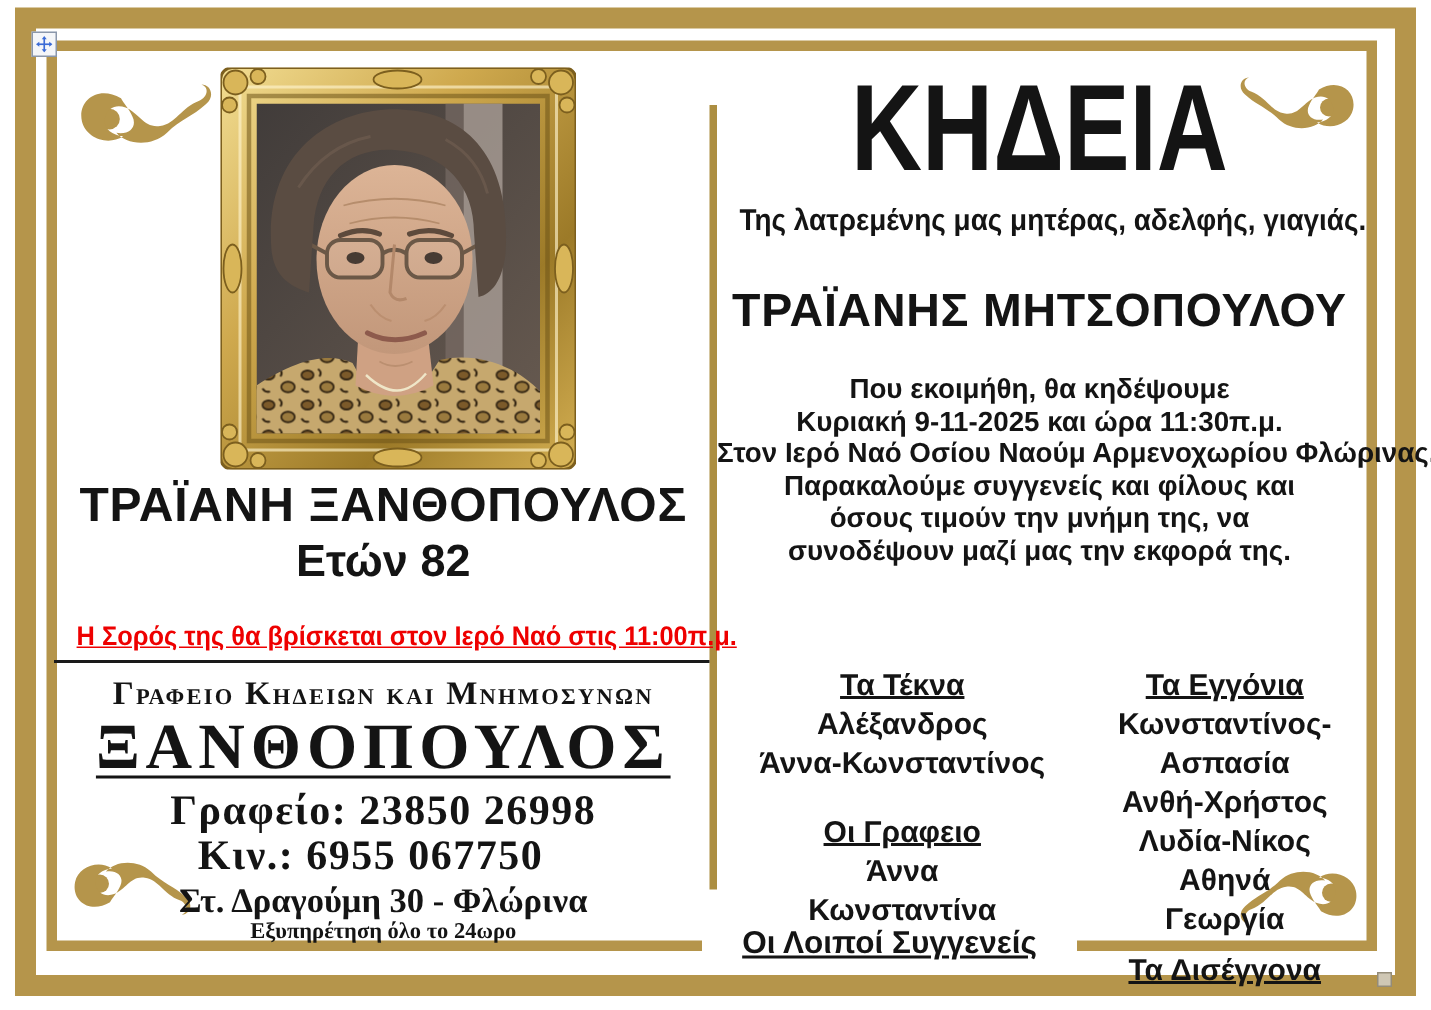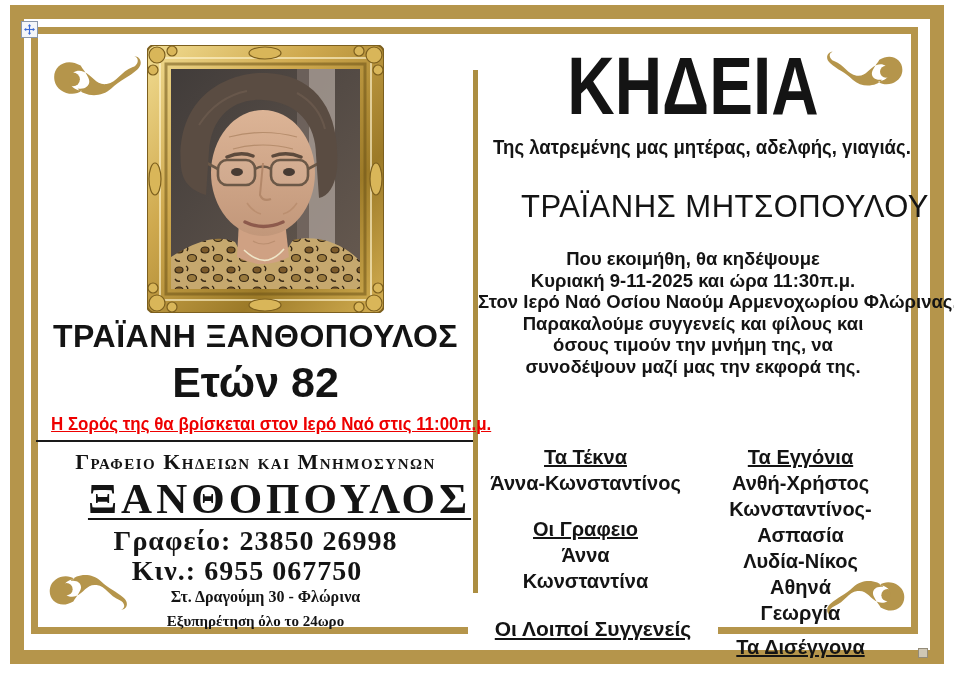--- a/index.html
+++ b/index.html
@@ -21,43 +21,43 @@
   
   .fl{fill:#B5954B;}
   .fl-tl{left:50px;top:47px;width:92px;height:54px;}
   .fl-tr{left:826px;top:42px;width:80px;height:50px;transform:scaleX(-1);}
   .fl-bl{left:46px;top:570px;width:82px;height:48px;transform:scaleY(-1);}
   .fl-br{left:826px;top:576px;width:82px;height:48px;transform:scale(-1,-1);}
 
   
   .photo{left:147px;top:45px;width:237px;height:268px;}
   .name-main{left:38px;top:318px;width:435px;font-size:32px;font-weight:bold;letter-spacing:.5px;}
-  .age-line{left:38px;top:358px;width:435px;font-size:43px;font-weight:bold;}
+  .age-line{left:38px;top:358px;width:435px;font-size:30px;font-weight:bold;}
   .notice-red{left:38px;top:414px;width:435px;font-size:18px;font-weight:bold;color:#EE0000;
               text-decoration:underline;transform:scaleX(.94);transform-origin:center;}
   .rule{left:36px;top:440px;width:437px;height:2px;background:#1a1a1a;}
   .serif{font-family:"Liberation Serif","DejaVu Serif",serif;}
   .fh-tagline{left:38px;top:449px;width:435px;font-size:22px;font-weight:bold;
               font-variant:small-caps;letter-spacing:1.5px;}
   .fh-name{left:38px;top:474px;width:435px;font-size:43px;font-weight:600;letter-spacing:4px;
-           text-decoration:underline;text-underline-offset:5px;text-decoration-thickness:2px;margin-left:24px;}
+           text-decoration:underline;text-underline-offset:5px;text-decoration-thickness:2px;}
   .fh-office{left:38px;top:525px;width:435px;font-size:28px;font-weight:bold;letter-spacing:1px;}
   .fh-mobile{left:38px;top:555px;width:418px;font-size:28px;font-weight:bold;letter-spacing:1px;}
-  .fh-addr{left:48px;top:588px;width:435px;font-size:16px;font-weight:600;text-align:center;}
+  .fh-addr{left:38px;top:588px;width:435px;font-size:23px;font-weight:600;text-align:center;}
   .fh-serv{left:38px;top:613px;width:435px;font-size:15px;font-weight:600;}
 
   
   .title{left:478px;top:38px;width:430px;font-size:82px;line-height:96px;font-weight:bold;
          transform:scaleX(.8);transform-origin:center;}
   .subtitle{left:478px;top:136px;width:430px;font-size:20px;font-weight:bold;
             transform:scaleX(.93);transform-origin:center;}
-  .name-gen{left:478px;top:189px;width:430px;font-size:31px;font-weight:normal;letter-spacing:.5px;margin-left:32px;}
+  .name-gen{left:478px;top:189px;width:430px;font-size:31px;font-weight:bold;letter-spacing:.5px;}
   .details{left:478px;top:248px;width:430px;font-size:18.5px;font-weight:bold;line-height:21.5px;}
   .details div{text-align:center;white-space:nowrap;}
-  .families{left:478px;top:444px;width:430px;display:flex;}
+  .families{left:478px;top:444px;width:430px;display:flex;padding-left:16px;}
   .fam-col{width:215px;font-size:20px;line-height:26px;text-align:center;}
   .fam-heading{font-weight:bold;text-decoration:underline;}
   .fam-name{font-weight:600;}
   .gap2{margin-top:20px;}
   .gap3{margin-top:8px;}
   .footer-box{left:468px;top:617px;width:250px;height:32px;background:#ffffff;
               display:flex;align-items:flex-start;justify-content:center;}
   .footer-text{font-size:21px;font-weight:bold;text-decoration:underline;white-space:nowrap;}
 </style>
 </head>
@@ -198,33 +198,34 @@
     <div>Στον Ιερό Ναό Οσίου Ναούμ Αρμενοχωρίου Φλώρινας.</div>
     <div>Παρακαλούμε  συγγενείς και φίλους και</div>
     <div>όσους τιμούν  την μνήμη της, να</div>
     <div>συνοδέψουν μαζί μας την εκφορά της.</div>
   </div>
 
   <div class="abs families">
     <div class="fam-col">
       <div class="fam-group">
         <div class="fam-heading">Τα Τέκνα</div>
+        <div class="fam-name">Αλέξανδρος</div>
         <div class="fam-name">Άννα-Κωνσταντίνος</div>
       </div>
       <div class="fam-group gap2">
         <div class="fam-heading">Οι Γραφειο</div>
         <div class="fam-name">Άννα</div>
         <div class="fam-name">Κωνσταντίνα</div>
       </div>
     </div>
     <div class="fam-col">
       <div class="fam-group">
         <div class="fam-heading">Τα Εγγόνια</div>
+        <div class="fam-name">Κωνσταντίνος-Ασπασία</div>
         <div class="fam-name">Ανθή-Χρήστος</div>
-        <div class="fam-name">Κωνσταντίνος-Ασπασία</div>
         <div class="fam-name">Λυδία-Νίκος</div>
         <div class="fam-name">Αθηνά</div>
         <div class="fam-name">Γεωργία</div>
       </div>
       <div class="fam-group gap3">
         <div class="fam-heading">Τα Δισέγγονα</div>
       </div>
     </div>
   </div>
 

